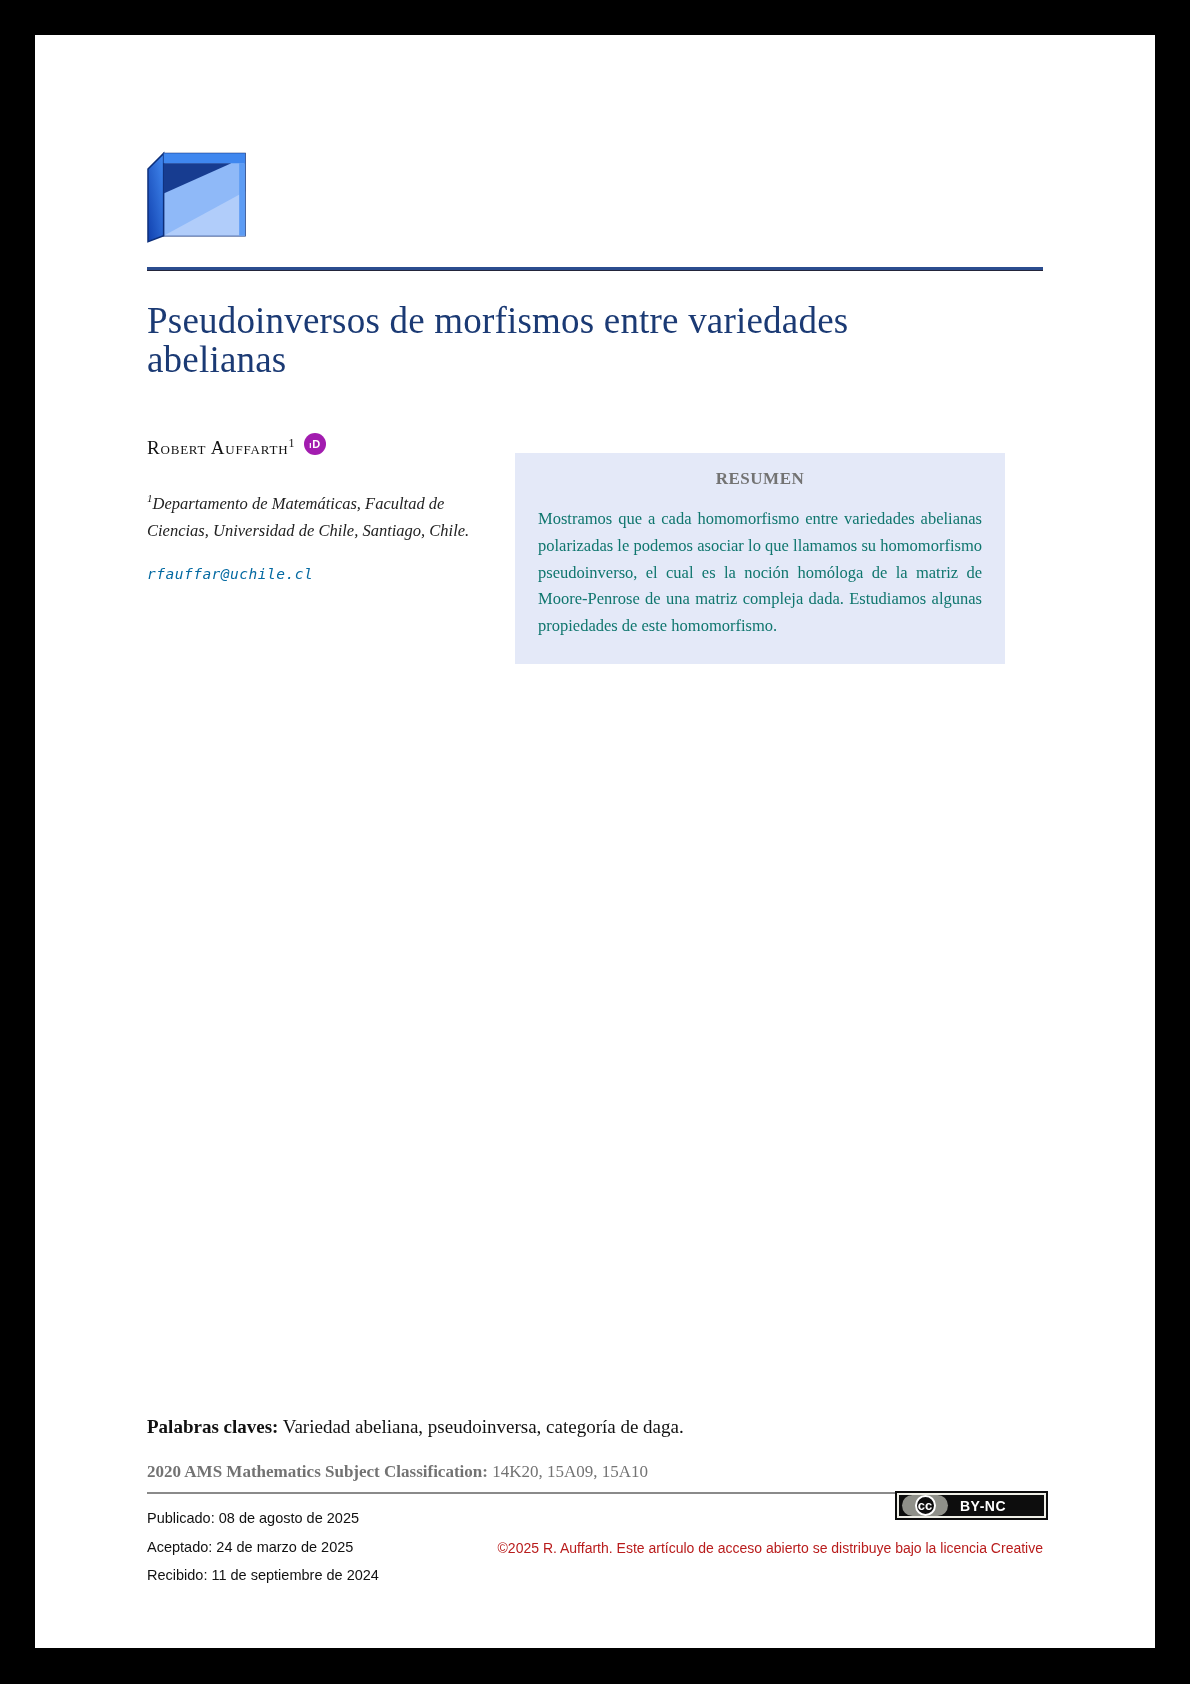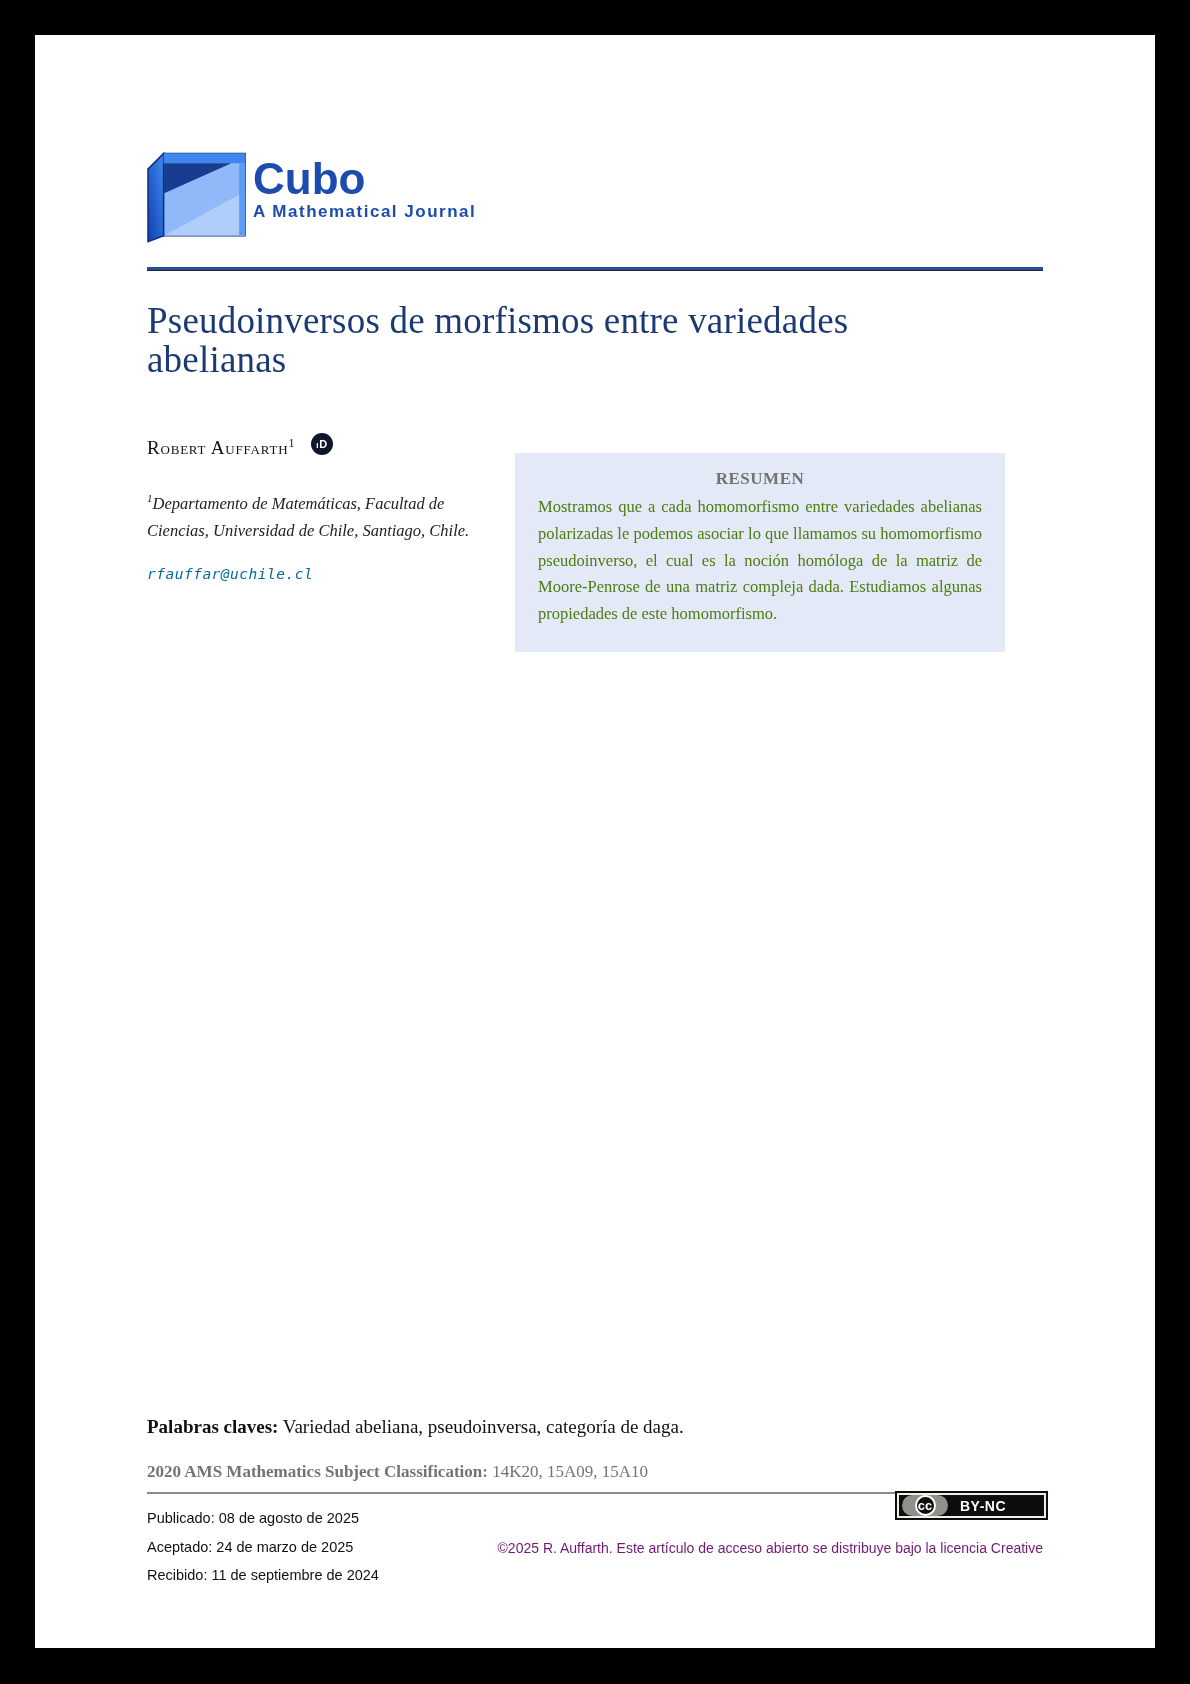--- a/index.html
+++ b/index.html
@@ -22,49 +22,49 @@
   .rule-header{position:absolute;left:112px;top:232px;width:896px;height:3px;
                background:#2b4d8f;border-bottom:1px solid #23253a;}
 
   
   .paper-title{position:absolute;left:112px;top:266px;width:800px;
                font-size:37px;line-height:39px;color:#1b3a74;letter-spacing:0.2px;}
   .author-line{position:absolute;left:112px;top:398px;font-size:19px;color:#111;
                font-variant:small-caps;letter-spacing:0.8px;}
   .author-line sup{font-variant:normal;font-size:12px;}
   .orcid-icon{display:inline-flex;width:22px;height:22px;border-radius:50%;
-              background:#0f172a;color:#fff;align-items:center;justify-content:center;
+              background:#a21caf;color:#fff;align-items:center;justify-content:center;
               font-family:"Liberation Sans", sans-serif;font-weight:bold;font-size:11px;
-              margin-left:16px;vertical-align:6px;cursor:pointer;}
+              margin-left:9px;vertical-align:6px;cursor:pointer;}
 
   .affiliation{position:absolute;left:112px;top:450px;width:330px;font-style:italic;
                font-size:16.5px;line-height:27px;color:#222;}
   .affiliation sup{font-size:11px;font-style:italic;}
   .email{position:absolute;left:112px;top:531px;
          font-family:"DejaVu Sans Mono", monospace;font-style:italic;
          font-size:14.5px;letter-spacing:0.5px;color:#0369a1;cursor:pointer;}
 
   
   .abstract-box{position:absolute;left:480px;top:418px;width:490px;box-sizing:border-box;
                 background:#e4e9f8;padding:16px 23px 24px 23px;}
   .abstract-head{text-align:center;font-weight:bold;font-size:17px;letter-spacing:0.5px;color:#737373;}
-  .abstract-body{margin-top:5px;font-size:16.5px;line-height:26.8px;
-                 text-align:justify;color:#4d7c0f;font-family:Liberation Serif, serif;}
+  .abstract-body{margin-top:17px;font-size:16.5px;line-height:26.8px;
+                 text-align:justify;color:#0f766e;font-family:Liberation Serif, serif;}
 
   
   .keywords{position:absolute;left:112px;top:1381px;font-size:19px;color:#111;}
   .keywords b, .msc b{font-weight:bold;}
   .msc{position:absolute;left:112px;top:1427px;font-size:17px;color:#737373;}
   .rule-footer{position:absolute;left:112px;top:1457px;width:896px;height:2px;background:#8a8a8a;}
 
   .footer-dates{position:absolute;left:112px;top:1469px;
                 font-family:"Liberation Sans", sans-serif;font-size:14.5px;
                 line-height:28.5px;color:#111;}
   .license{position:absolute;right:112px;top:1499px;width:620px;text-align:right;
-           font-family:"Liberation Sans", sans-serif;font-size:14px;line-height:28.5px;color:#701a75;}
+           font-family:"Liberation Sans", sans-serif;font-size:14px;line-height:28.5px;color:#b91c1c;}
 
   .cc-badge{position:absolute;left:860px;top:1456px;width:153px;height:29px;box-sizing:border-box;
             background:#0d0d0d;border:2px solid #0d0d0d;box-shadow:inset 0 0 0 2px #efefe7;
             display:flex;align-items:center;cursor:pointer;}
   .cc-left{width:46px;height:21px;margin-left:5px;background:#8f9089;border-radius:11px;
            display:flex;align-items:center;justify-content:center;}
   .cc-circle{width:21px;height:21px;border-radius:50%;background:#0d0d0d;
              border:2px solid #fff;box-sizing:border-box;color:#fff;
              display:flex;align-items:center;justify-content:center;
              font-family:"Liberation Sans", sans-serif;font-weight:bold;font-size:13px;}
@@ -85,24 +85,20 @@
             <stop offset="1" stop-color="#4289f0"></stop>
           </linearGradient>
         </defs>
         <polygon points="1,19 17,3 17,87 1,93" fill="url(#gL)" stroke="#0d2f7a" stroke-width="1.5"></polygon>
         <polygon points="17,3 100,3 100,87 17,87" fill="#8fb9f8" stroke="#0d2f7a" stroke-width="1.5"></polygon>
         <polygon points="17,3 100,3 100,13 17,13" fill="#3f87ef"></polygon>
         <polygon points="17,13 86,13 17,44" fill="#173c90"></polygon>
         <polygon points="17,87 100,42 100,87" fill="#b1cdfa"></polygon>
         <polygon points="94,13 100,13 100,87 94,87" fill="#5d9cf4"></polygon>
       </svg>
-      <div class="logo-text">
-        <div class="logo-title">Cubo</div>
-        <div class="logo-sub">A Mathematical Journal</div>
-      </div>
     </div>
 
 
     <div class="rule-header"></div>
 
     <div class="paper-title">Pseudoinversos de morfismos entre variedades abelianas</div>
 
     <div class="author-line">
       <span>Robert Auffarth</span><sup>1</sup><span class="orcid-icon">iD</span>
     </div>

